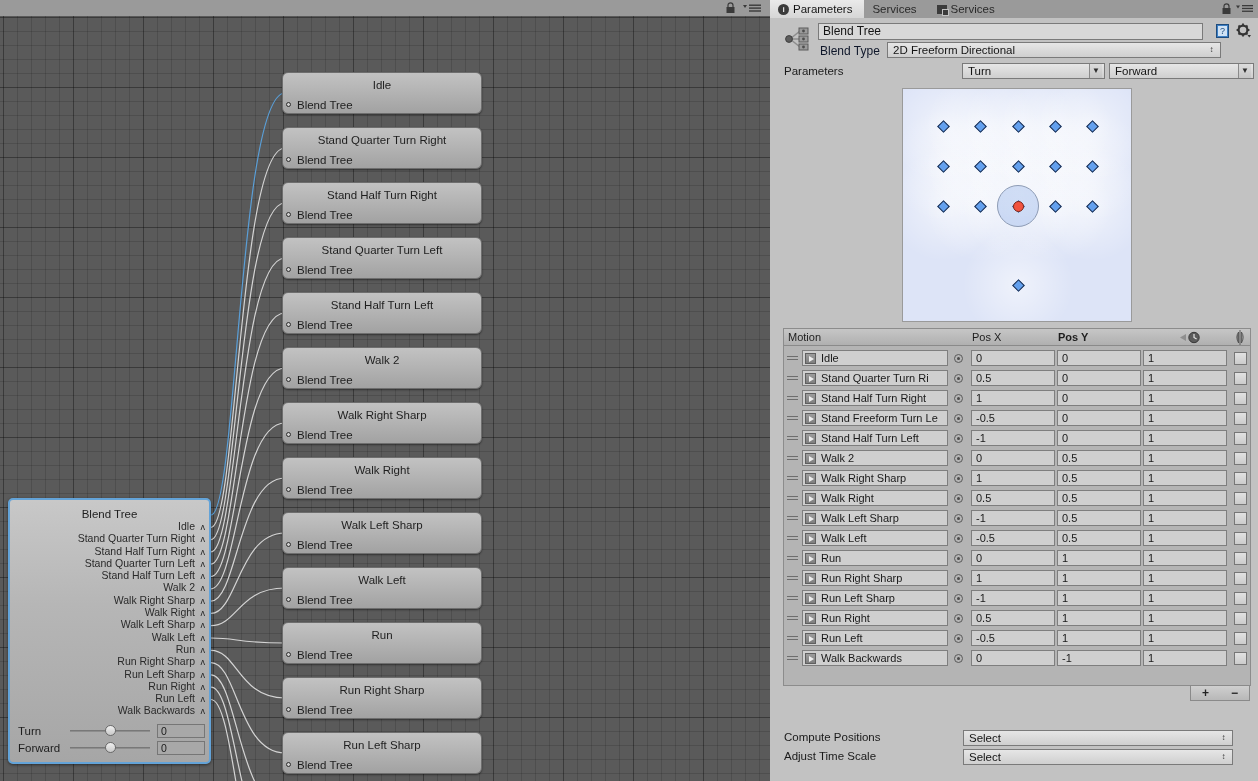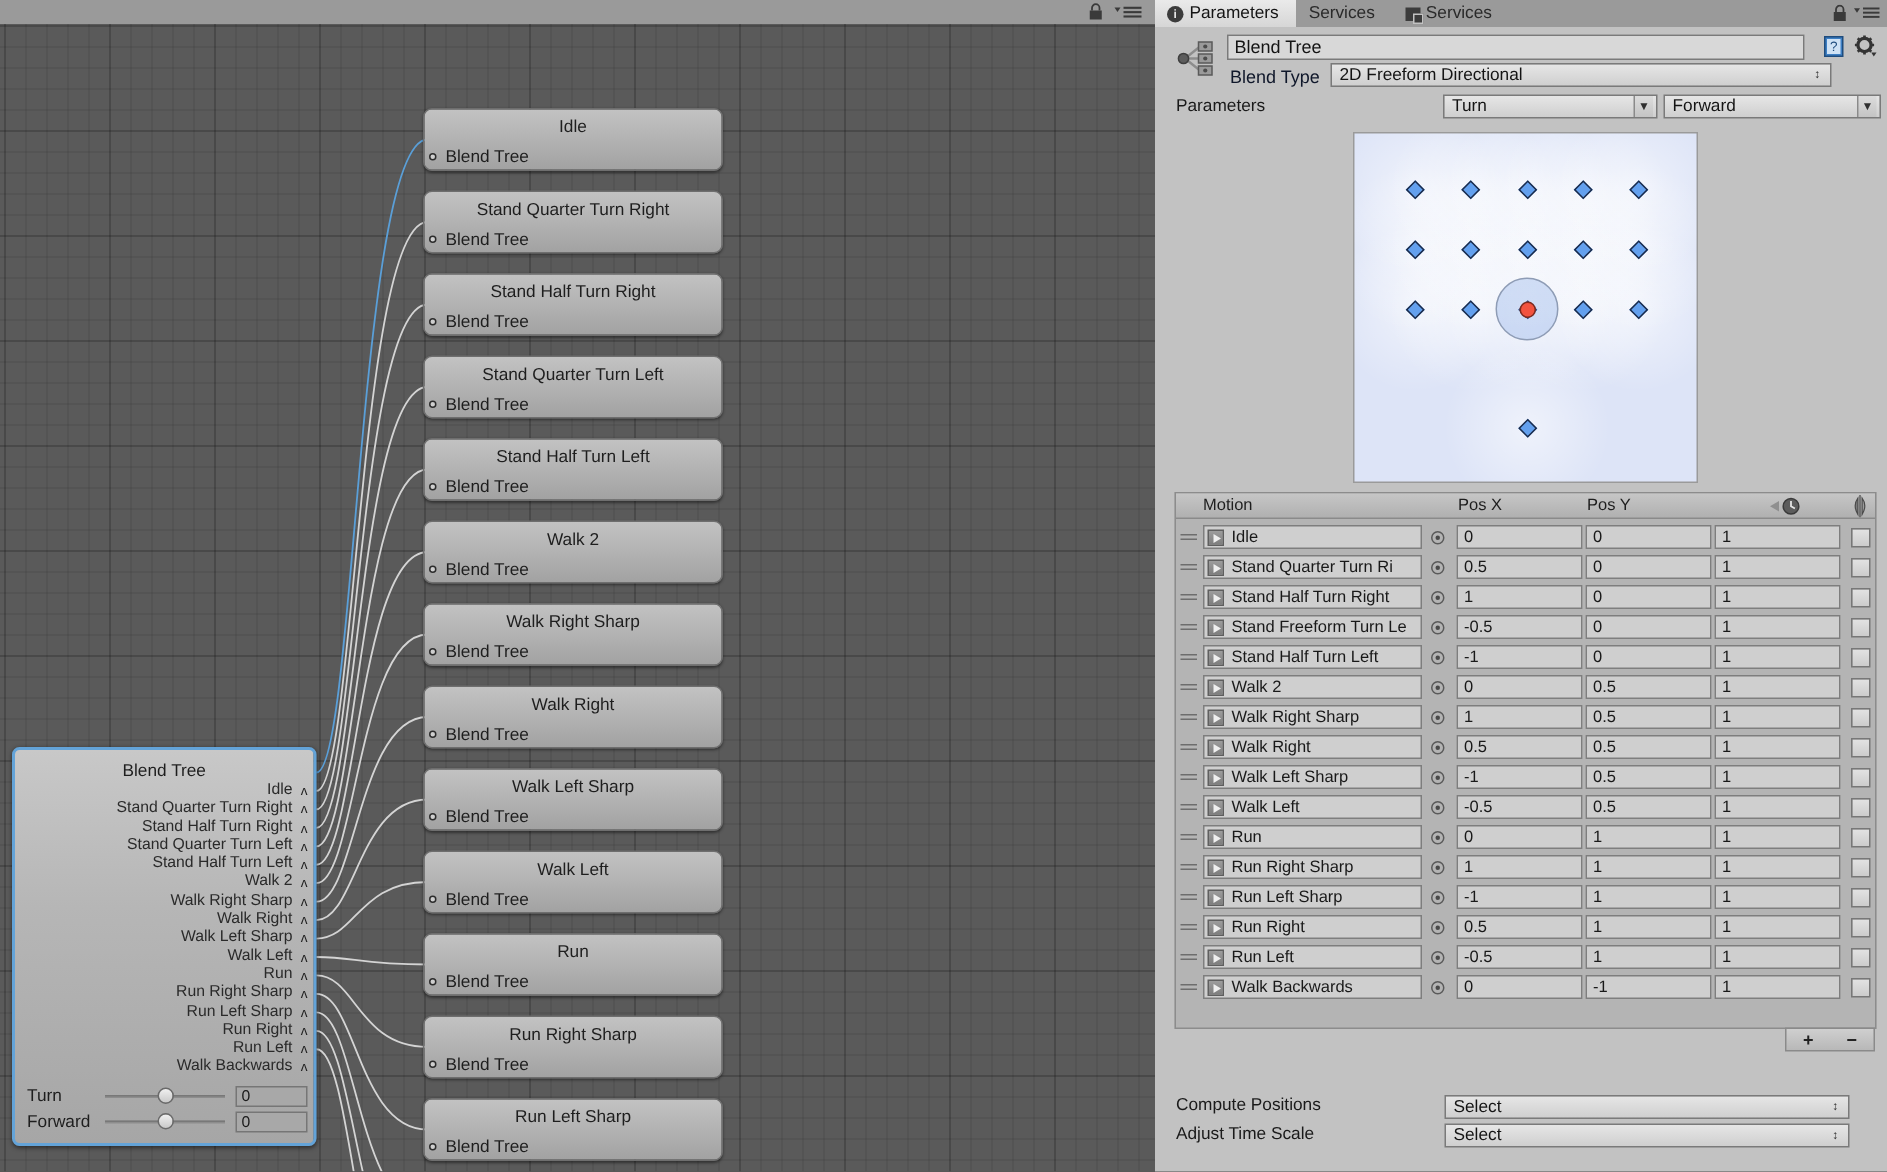--- a/index.html
+++ b/index.html
@@ -581,23 +581,23 @@
         <div class="bg-diamond" style="left: 152.097px; top: 37.9459px; background: rgb(99, 160, 238);"></div>
         <div class="bg-diamond" style="left: 189.194px; top: 37.9459px; background: rgb(99, 160, 238);"></div>
         <div class="bg-diamond" style="left: 115px; top: 196.054px; background: rgb(99, 160, 238);"></div>
         <div id="bg-halo" style="left: 115px; top: 117px;"></div>
         <div id="bg-cursor" style="left: 115px; top: 117px; background: rgb(242, 83, 63);"></div>
       </div>
   </div>
 
   <div id="motion-table">
     <div id="mt-head">
-      <span class="mt-h" style="left:18px;">Motion</span>
+      <span class="mt-h" style="left:4px;">Motion</span>
       <span class="mt-h" style="left:188px;">Pos X</span>
-      <span class="mt-h" style="left:274px;">Pos Y</span>
+      <span class="mt-h" style="left:274px;font-weight:bold;">Pos Y</span>
       <svg class="mt-h" style="left:396px; top:2px;" width="26" height="13" viewBox="0 0 26 13">
         <path d="M0 6.5 L6 3 L6 10 Z" fill="#8f8f8f"></path>
         <circle cx="14" cy="6.5" r="5.2" fill="#5c5c5c" stroke="#3a3a3a"></circle>
         <path d="M14 3 L14 6.5 L16.6 8" stroke="#e4e4e4" stroke-width="1.2" fill="none"></path>
       </svg>
       <svg class="mt-h" style="left:448px; top:1px;" width="16" height="15" viewBox="0 0 16 15">
         <path d="M8 0 L8 15" stroke="#5c5c5c" stroke-width="1"></path>
         <path d="M6.6 2 Q3 7 6.6 13 Z" fill="#7a7a7a" stroke="#4a4a4a" stroke-width="0.8"></path>
         <path d="M9.4 2 Q13 7 9.4 13 Z" fill="#9d9d9d" stroke="#4a4a4a" stroke-width="0.8"></path>
       </svg>

